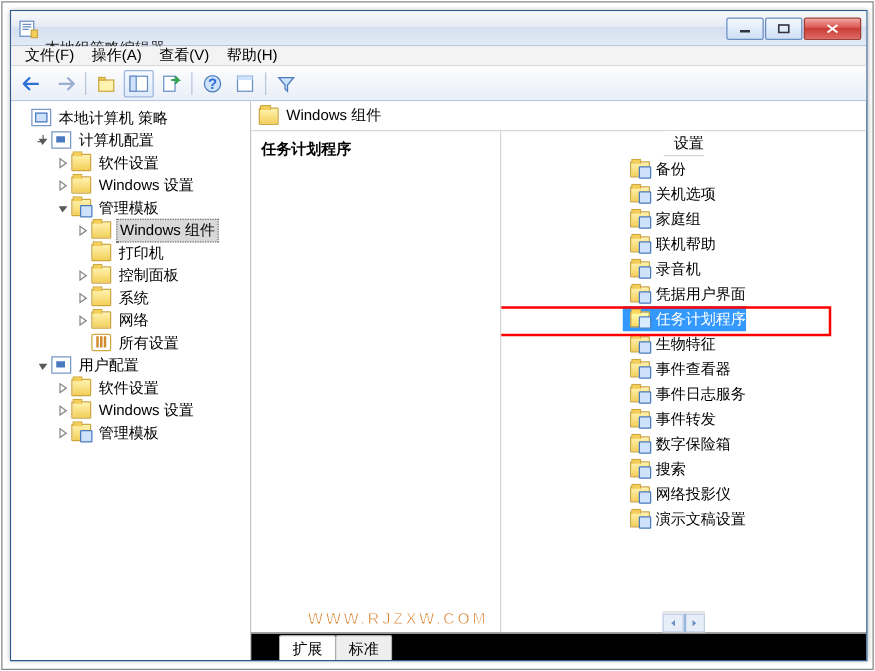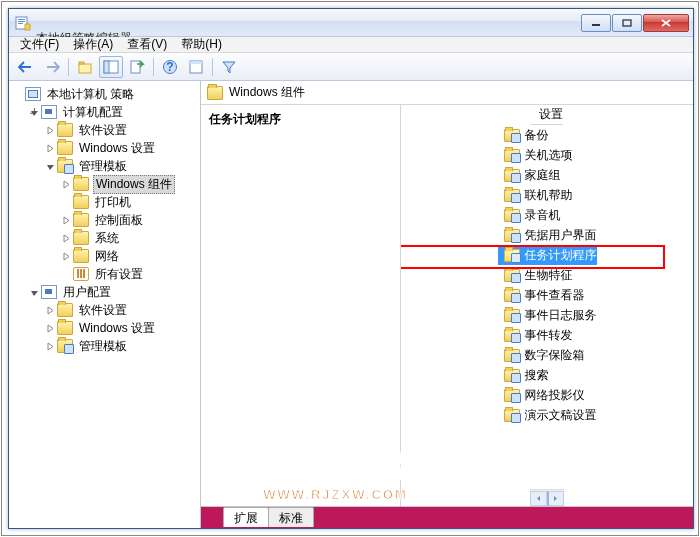--- a/index.html
+++ b/index.html
@@ -48,21 +48,21 @@
 .settings-row { height: 20px; display:flex; align-items:center; padding-left:6px; white-space:nowrap; cursor: default;}
 .settings-row.selected { background:#3399ff; color:#fff; }
 .settings-row .sicon { width:16px; height:13px; margin-right:5px; position:relative; flex-shrink:0;}
 .sicon { background: linear-gradient(to bottom,#fff3b0,#f3cf5a); border:1px solid #cda740; border-radius:1px;}
 .sicon:before { content:""; position:absolute; left:0; top:-3px; width:6px; height:3px; background:#f3cf5a; border:1px solid #cda740; border-bottom:none; border-radius:1px 1px 0 0;}
 .sicon.setting:after { content:""; position:absolute; right:-2px; bottom:-2px; width:8px; height:8px; border:1px solid #4a7bbf; background:#cfe2fb; border-radius:1px;}
 .settings-row.selected .sicon { filter: brightness(1.05);}
 .highlight-box { position:absolute; border:2px solid #f00; pointer-events:none; }
 
 
-.tabs-bar { height: 22px; border-top: 1px solid #c6c6c6; background:#be185d; display:flex; align-items:flex-start; padding-left: 22px;}
+.tabs-bar { height: 22px; border-top: 1px solid #c6c6c6; background:#000000; display:flex; align-items:center; padding-left: 22px;}
 .tab { height: 20px; padding: 2px 10px 0 10px; border:1px solid #aaa; border-bottom:none; background:#fff; margin-right:-1px; border-radius:2px 2px 0 0; cursor: default;}
 .tab.inactive { background:#eee; }
 
 
 .tree { padding: 4px 2px; }
 .tree-row { display:flex; align-items:center; height: 18px; white-space:nowrap; cursor: default;}
 .tree-row .expander { width: 14px; height:14px; display:flex; align-items:center; justify-content:center; flex-shrink:0;}
 .tree-row .expander svg { display:block;}
 .tree-row .ticon { width:16px; height:14px; margin-right:4px; position:relative; flex-shrink:0;}
 .ticon.folder { background: linear-gradient(to bottom,#fff3b0,#f3cf5a); border:1px solid #cda740; border-radius:1px;}
@@ -74,21 +74,21 @@
 
 
 .ticon.root { background:#fff; border:1px solid #7a98c6;}
 .ticon.root:after { content:""; position:absolute; left:2px; top:2px; width:8px; height:6px; background:#cfe2fb; border:1px solid #4a7bbf;}
 .ticon.config { background:#fff; border:1px solid #7a98c6;}
 .ticon.config:after { content:""; position:absolute; left:3px; top:3px; width:7px; height:5px; background:#4a7bbf;}
 .ticon.allsettings { background:#fff; border:1px solid #cda740; border-radius:2px;}
 .ticon.allsettings:after{ content:""; position:absolute; left:3px; top:1px; width:2px; height:9px; background:#d28a2f; box-shadow: 3px 0 #d28a2f, 6px 0 #d28a2f;}
 
 
-.watermark { position:absolute; left: 244px; bottom: 26px; pointer-events:none; }
+.watermark { position:absolute; left: 227px; bottom: 26px; pointer-events:none; }
 .watermark .big { font-size: 32px; font-weight: 900; color:#2a6fd6; letter-spacing:1px; -webkit-text-stroke: 2px #fff; text-shadow: 0 0 3px #fff, 0 0 3px #fff;}
 .watermark .small { font-size: 13px; font-weight: bold; color:#d47a1f; text-align:center; letter-spacing:2px; -webkit-text-stroke: 1px #fff; margin-top:-4px;}
 
 
 .settings-list::-webkit-scrollbar { width: 17px; }
 .settings-list::-webkit-scrollbar-track { background:#f0f0f0; border-left:1px solid #ddd;}
 .settings-list::-webkit-scrollbar-thumb { background:linear-gradient(to right,#e8eef7,#c9d8ee); border:1px solid #9ab5de; border-radius:2px;}
 .settings-list::-webkit-scrollbar-button { height:17px; background:#e8eef7; border:1px solid #c0d0e8;}
 
 .hscroll { height:17px; background:#f0f0f0; border-top:1px solid #ddd; display:flex; align-items:center;}

